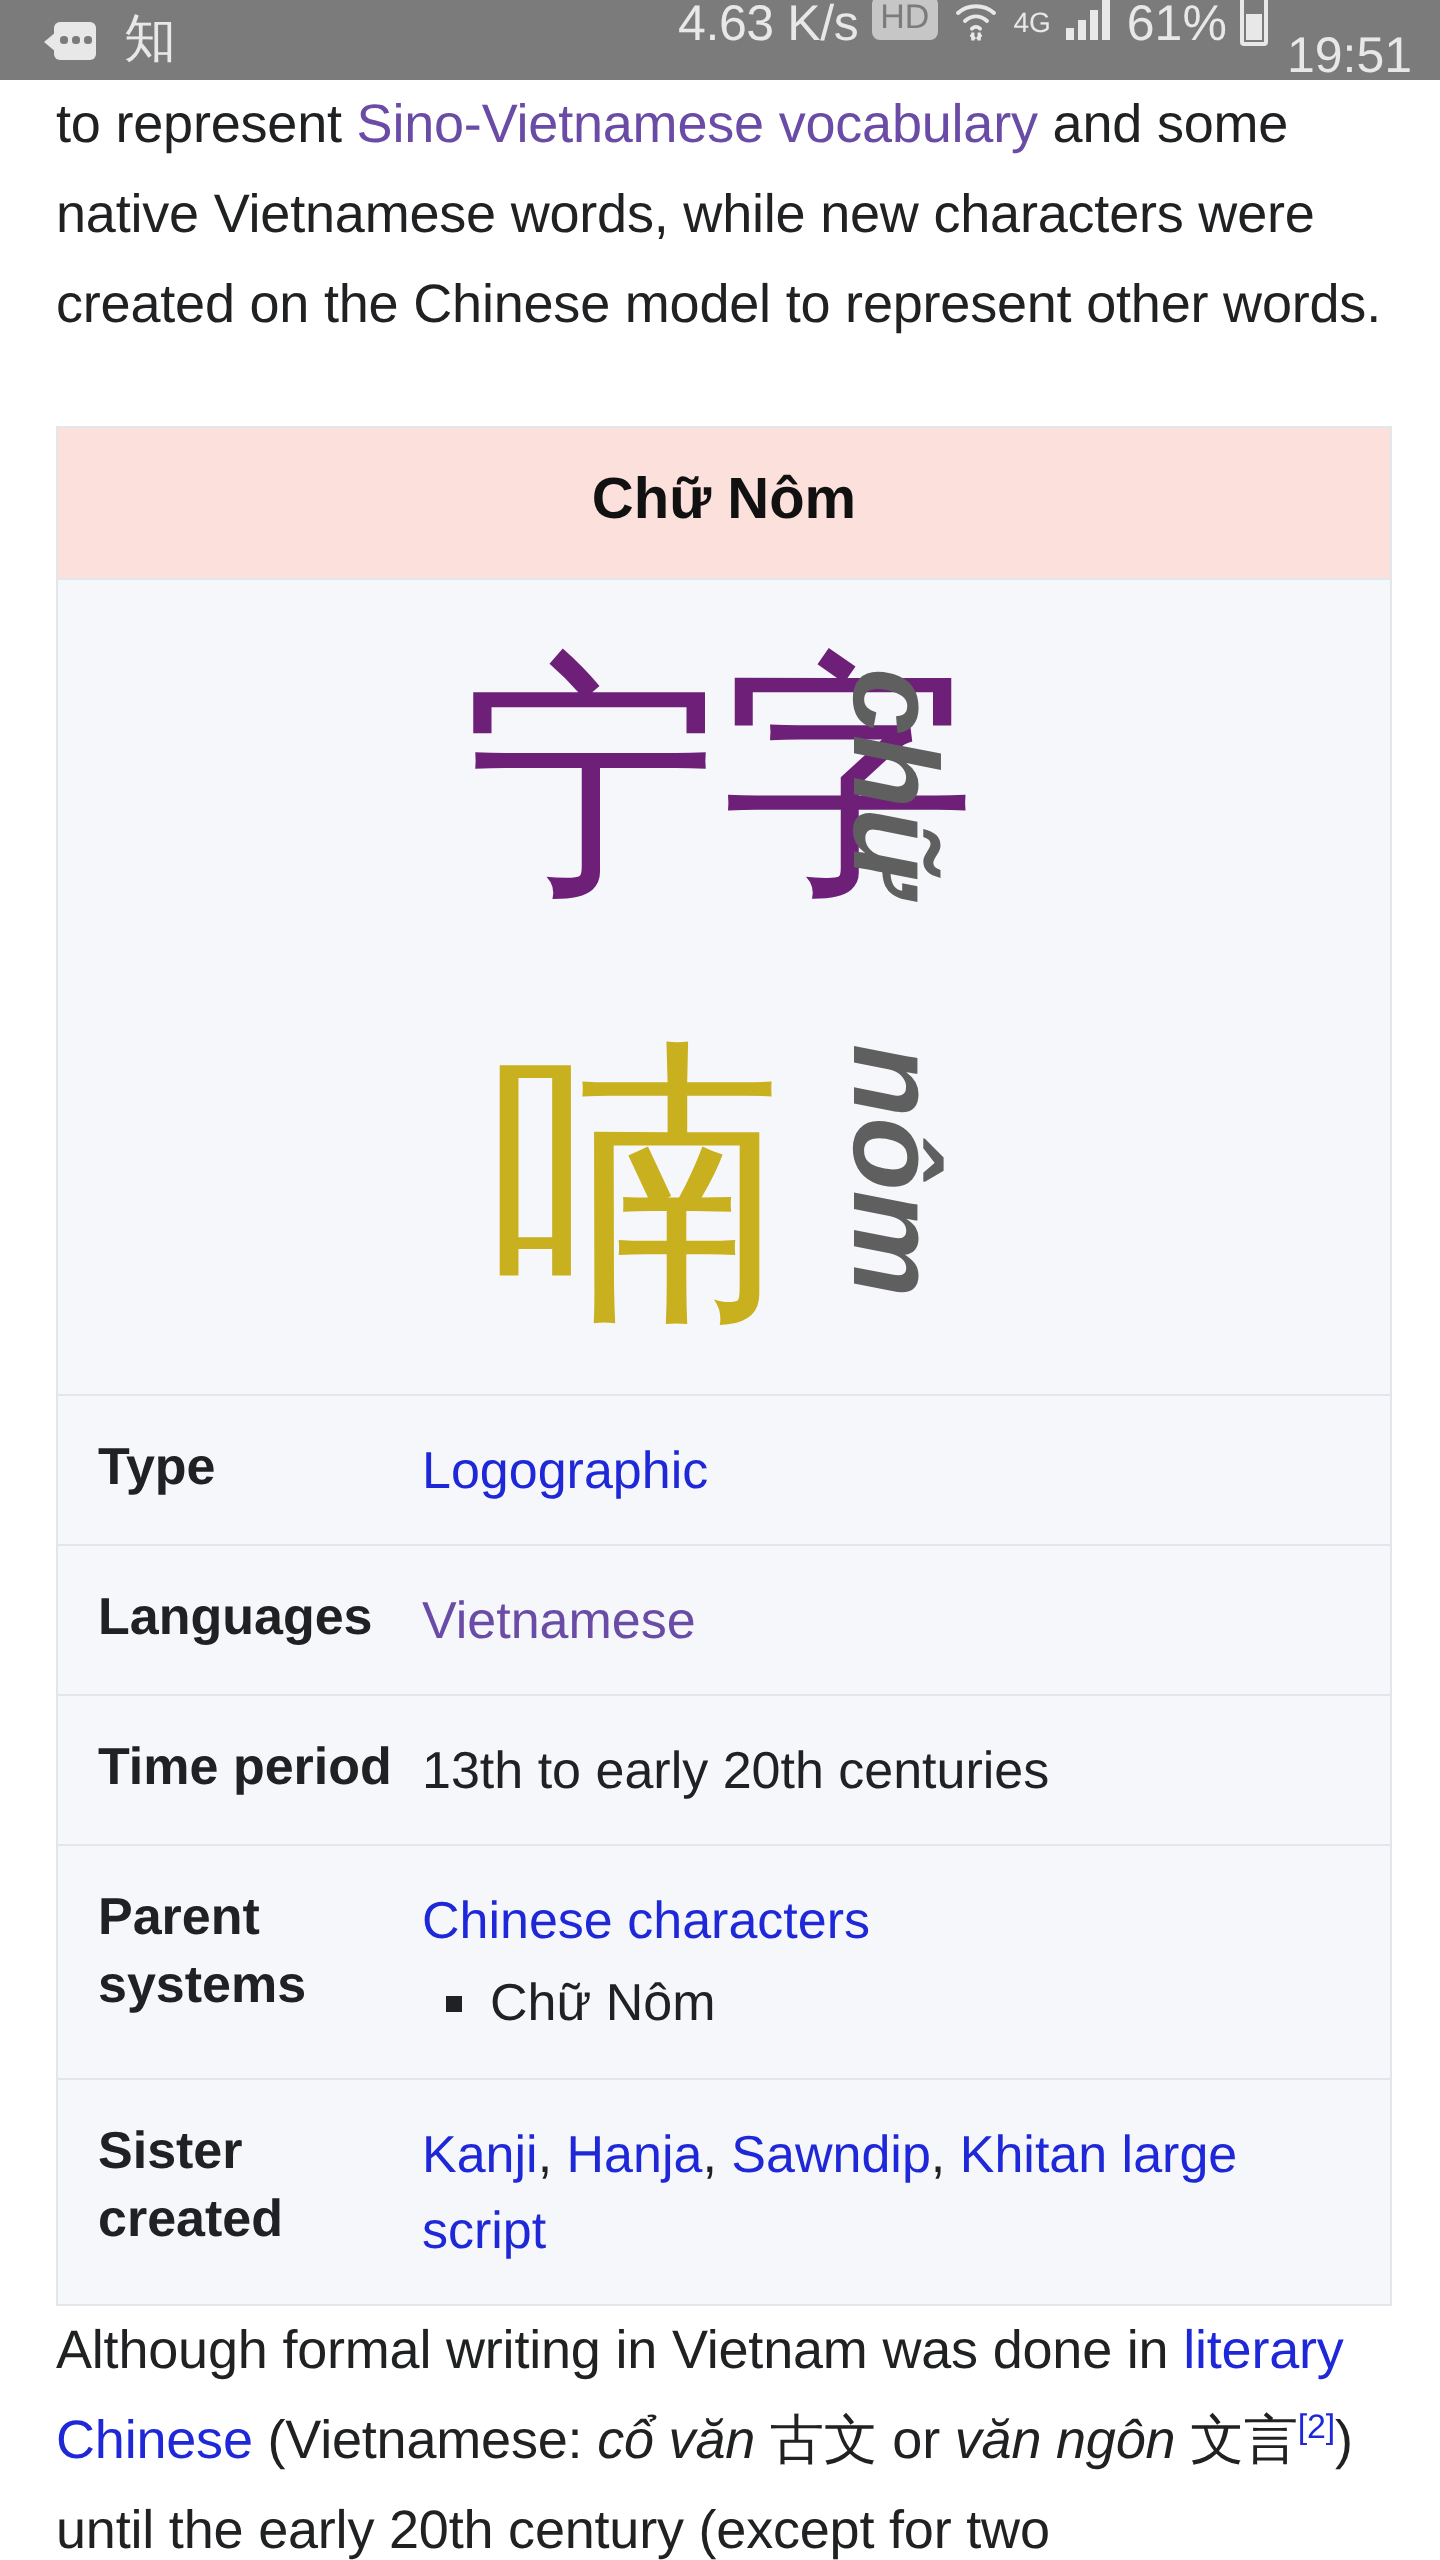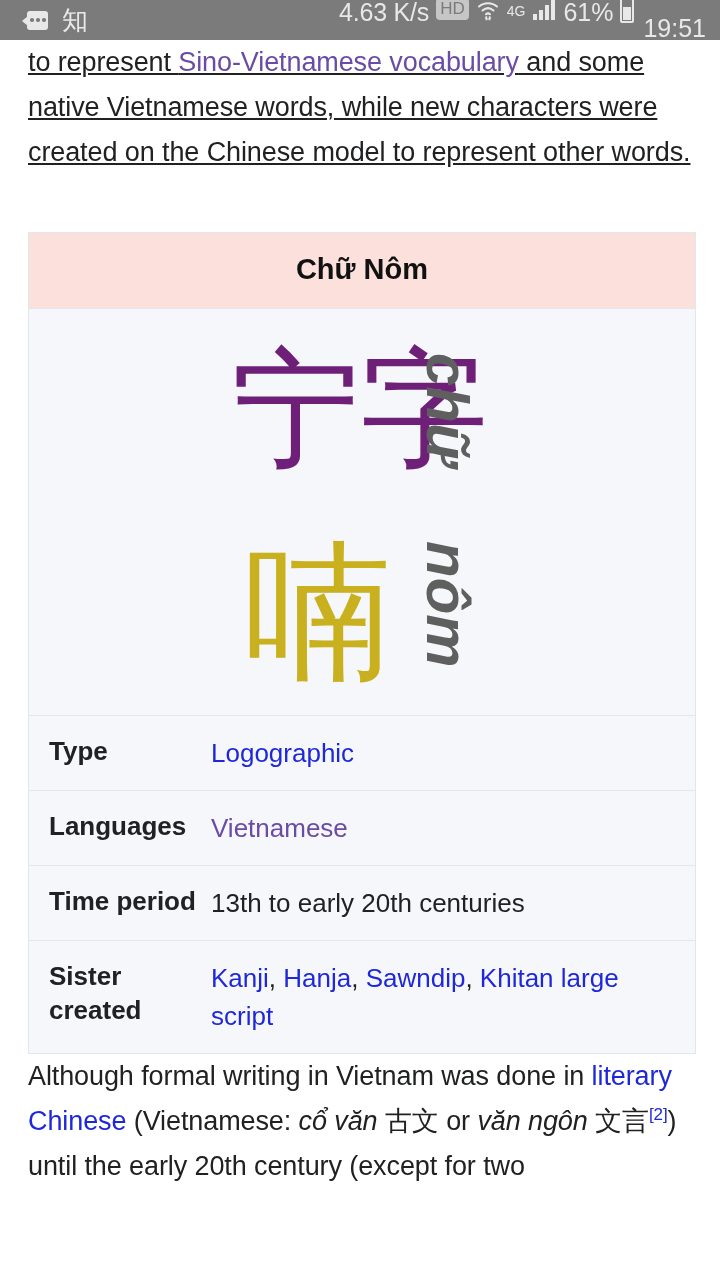--- a/index.html
+++ b/index.html
@@ -124,37 +124,36 @@
   }
   p.body-text {
     font-size: 27px;
     line-height: 45px;
     color: #202122;
     margin: 0;
     letter-spacing: -0.1px;
   }
   .para-top {
     margin-top: -4px;
-    text-decoration: underline;
   }
   a.lnk { text-decoration: none; }
   a.blue { color: #1f28d8; }
   a.purple { color: #6a4ba5; }
   .ital { font-style: italic; }
   .cjk { font-family: Liberation Sans, sans-serif; }
   .refsup {
     font-size: 17px;
     vertical-align: super;
     color: #1f28d8;
     line-height: 0;
   }
 
   
   .infobox {
-    margin: 57px 0 0 0;
+    margin: 38px 0 0 0;
     border: 1px solid #e3e6ea;
     border-collapse: collapse;
     width: 668px;
     background: #f6f7fa;
     box-sizing: border-box;
   }
   .ib-title {
     background: #fce0dc;
     text-align: center;
     font-size: 29px;
@@ -315,20 +314,29 @@
       <tr class="ib-row">
         <th>Languages</th>
         <td><a class="lnk purple" href="#">Vietnamese</a></td>
       </tr>
 
       <tr class="ib-row">
         <th>Time period</th>
         <td>13th to early 20th centuries</td>
       </tr>
 
+      <tr class="ib-row">
+        <th>Parent systems</th>
+        <td>
+          <a class="lnk blue" href="#">Chinese characters</a>
+          <ul class="ib-sublist">
+            <li>Chữ Nôm</li>
+          </ul>
+        </td>
+      </tr>
 
       <tr class="ib-row">
         <th>Sister created</th>
         <td><a class="lnk blue" href="#">Kanji</a><span>, </span><a class="lnk blue" href="#">Hanja</a><span>, </span><a class="lnk blue" href="#">Sawndip</a><span>, </span><a class="lnk blue" href="#">Khitan large script</a></td>
       </tr>
     </tbody>
   </table>
 
   <p class="body-text para-bottom"><span>Although formal writing in Vietnam was done in </span><a class="lnk blue" href="#">literary Chinese</a><span> (Vietnamese: </span><span class="ital">cổ văn</span><span> </span><span class="cjk">古文</span><span> or </span><span class="ital">văn ngôn</span><span> </span><span class="cjk">文言</span><a class="refsup lnk" href="#">[2]</a><span>) until the early 20th century (except for two</span></p>
 

